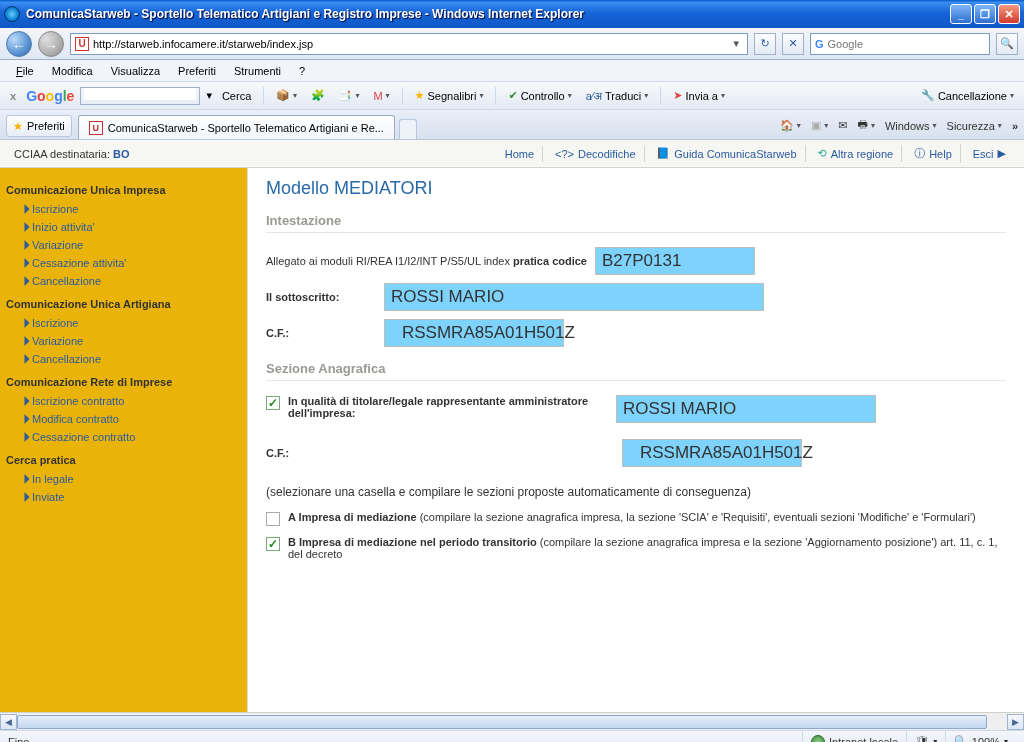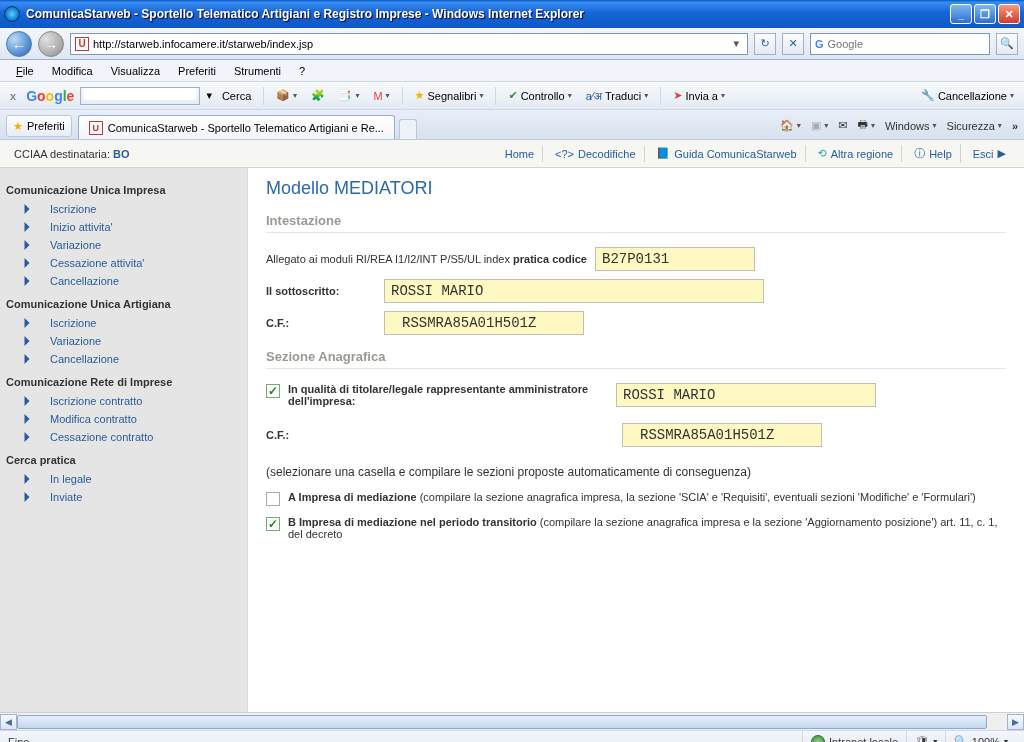--- a/index.html
+++ b/index.html
@@ -63,32 +63,32 @@
 
 .apptoolbar { height: 28px; background:#f6f6f3;border-bottom:1px solid #d4d4ce;display:flex;align-items:center;justify-content:flex-end;padding:0 10px;gap:4px;font-size:11px; }
 .apptoolbar .at-item { padding:2px 8px;display:flex;align-items:center;gap:4px;color:#2a5a9e;cursor:default;border-right:1px solid #d4d4ce; }
 .apptoolbar .at-item:last-child { border-right:none; }
 .apptoolbar .at-left { flex:1;text-align:left;color:#333;padding-left:4px; }
 .apptoolbar .at-left .bo { color:#2a5a9e;font-weight:bold; }
 .apptoolbar .tri { color:#2a5a9e; }
 
 
 .content { display:flex;height:544px; }
-.sidebar { width:248px;background:#e5e5e5;border-right:1px solid #ddd;padding:8px 6px;overflow:hidden; }
+.sidebar { width:248px;background:#eab308;border-right:1px solid #ddd;padding:8px 6px;overflow:hidden; }
 .sidebar .group-title { font-weight:bold;font-size:11px;color:#333;margin:8px 0 4px 0; }
-.sidebar .nav-link { display:flex;align-items:center;gap:18px;padding:3px 4px 3px 16px;color:#2a5a9e;cursor:default; }
+.sidebar .nav-link { display:flex;align-items:center;gap:0;padding:3px 4px 3px 16px;color:#2a5a9e;cursor:default; }
 .sidebar .nav-link .arrow { width:10px;height:10px;background:#2a5a9e;clip-path:polygon(25% 0,75% 50%,25% 100%);border-radius:1px; }
 
 .main { flex:1;padding:10px 18px;overflow-y:auto;overflow-x:hidden;color:#333; }
 .main h1 { color:#2a6aa8;font-size:18px;font-weight:normal;margin-bottom:9px; }
 .main h2.section { color:#9a9a94;font-size:13px;font-weight:bold;border-bottom:1px solid #e6e6e0;padding-bottom:4px;margin:14px 0 14px 0; }
 .main .row { display:flex;align-items:center;gap:8px;margin:8px 0;font-size:11px; }
 .main .row label { font-weight:bold;min-width:110px; }
-.main .field { background:#fef9c3;border:1px solid #bfbfb8;padding:3px 6px;font-family:Liberation Mono, monospace;font-size:14px; }
-.main .field.w1 { width:160px; } .main .field.w2 { width:380px; } .main .field.w3 { width:200px;padding-left:17px; }
+.main .field { background:#7dd3fc;border:1px solid #bfbfb8;padding:3px 6px;font-family:Liberation Sans, sans-serif;font-size:17px; }
+.main .field.w1 { width:160px; } .main .field.w2 { width:380px; } .main .field.w3 { width:180px;padding-left:17px; }
 .main .note { font-size:12px;color:#333;margin:18px 0 12px 0; }
 .main .cb-row { display:flex;align-items:flex-start;gap:8px;margin:10px 0;font-size:11px; }
 .main .cb-row .cb { width:14px;height:14px;border:1px solid #7a7;background:#fff;display:flex;align-items:center;justify-content:center;color:#1a8a1a;font-weight:bold;font-size:12px;flex-shrink:0;margin-top:1px; }
 .main .cb-row .cb.unchecked { border-color:#aaa;color:transparent; }
 .main .cb-row .txt .lead { font-weight:bold; }
 
 
 .hscroll { height:18px;background:#f0f0ee;border-top:1px solid #d0d0ca;display:flex;align-items:center; }
 .hscroll .hs-btn { width:17px;height:16px;background:linear-gradient(to bottom,#f6f8fd,#dbe5f3);border:1px solid #a0b4d0;display:flex;align-items:center;justify-content:center;color:#4a6a9a;font-size:9px; }
 .hscroll .hs-track { flex:1;height:16px;background:#efefef;position:relative; }

